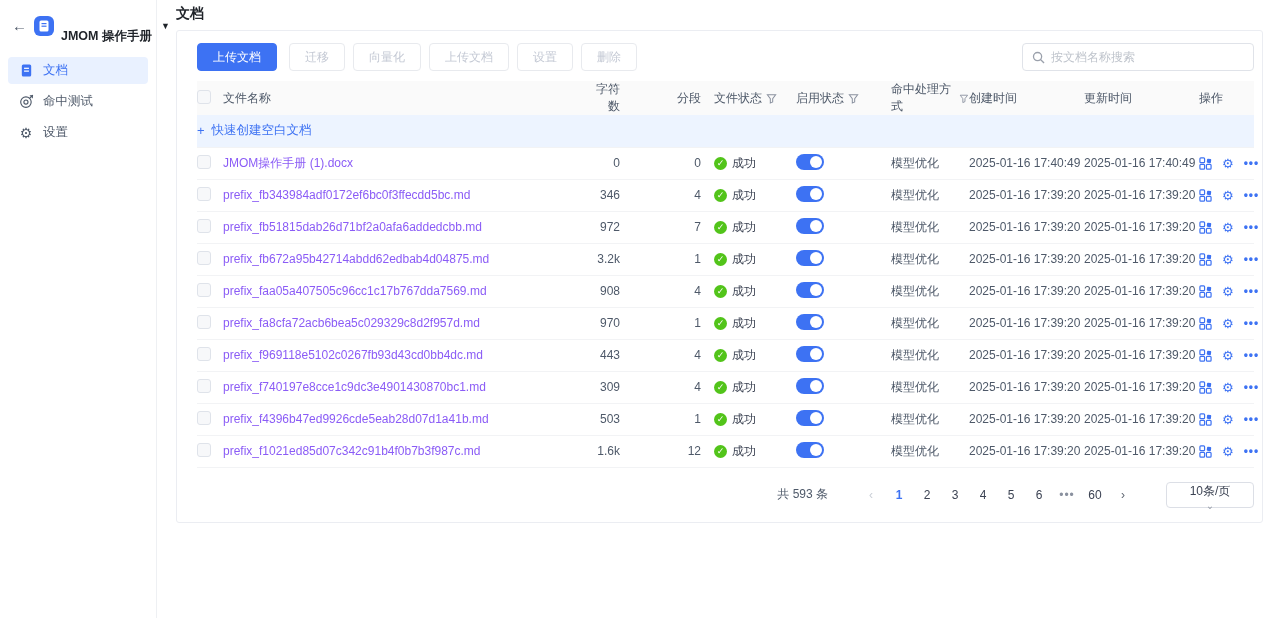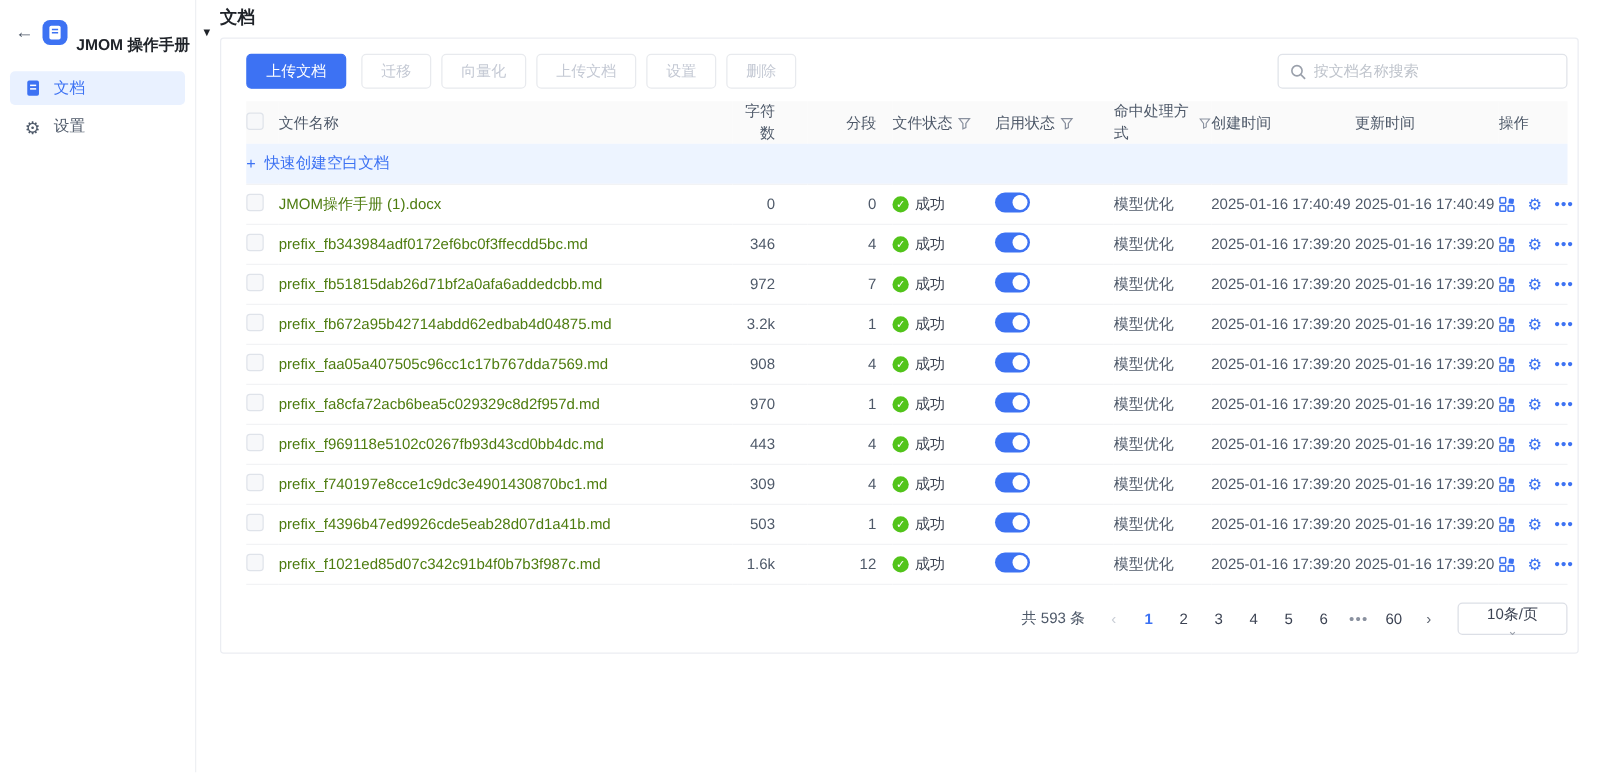--- a/index.html
+++ b/index.html
@@ -42,31 +42,31 @@
   tbody td { height:32px; border-bottom:1px solid #f2f3f5; font-size:12px; color:#4e5969; }
   .col-right { text-align:right; }
   td.col-right.chars, th.col-right.chars { padding-right:26px; }
   td.col-right.segs,  th.col-right.segs  { padding-right:13px; }
   .th-flex { display:inline-flex; align-items:center; gap:4px; }
   .funnel { width:11px; height:11px; color:#8a919f; }
   .checkbox { width:14px; height:14px; border:1px solid #dfe3ea; border-radius:3px; background:#f7f8fa; display:inline-block; cursor:pointer; }
   .quick-row td { background:#edf4ff; color:#3d72f3; border-bottom:1px solid #f2f3f5; cursor:pointer; }
   .quick-inner { display:flex; align-items:center; gap:7px; font-size:12.5px; }
   .plus { font-size:13px; }
-  .fname { color:#4d7c0f; cursor:pointer; }
+  .fname { color:#8b5cf6; cursor:pointer; }
   .status { display:inline-flex; align-items:center; gap:5px; color:#3c4353; }
   .dot-ok { width:13px; height:13px; border-radius:50%; background:#52c41a; color:#fff; font-size:9px; display:inline-flex; align-items:center; justify-content:center; line-height:1; }
   .toggle { width:28px; height:16px; border-radius:8px; background:#3d72f3; position:relative; display:inline-block; cursor:pointer; }
   .toggle .knob { position:absolute; top:2px; right:2px; width:12px; height:12px; border-radius:50%; background:#fff; }
   .actions { display:flex; align-items:center; gap:10px; color:#3d72f3; }
   .act-ic { width:14px; height:14px; display:inline-flex; align-items:center; justify-content:center; cursor:pointer; font-size:13px; line-height:1; color:#3d72f3; }
   .act-ellipsis { font-weight:700; letter-spacing:1px; cursor:pointer; font-size:12px; }
 
   
-  .pager-row { display:flex; align-items:center; justify-content:flex-end; gap:12px; margin-top:14px; }
+  .pager-row { display:flex; align-items:center; justify-content:flex-end; gap:32px; margin-top:14px; }
   .total { color:#4e5969; }
   .pages { display:flex; align-items:center; gap:6px; }
   .pg { min-width:22px; height:22px; display:inline-flex; align-items:center; justify-content:center; cursor:pointer; color:#3c4353; border-radius:3px; }
   .pg.current { color:#3d72f3; font-weight:700; }
   .pg.arrow-prev { color:#c9ced6; }
   .pg.arrow-next { color:#5f6672; }
   .pg.dots { color:#8a919f; letter-spacing:1px; }
   .size-select { width:88px; height:26px; border:1px solid #dcdfe6; border-radius:4px; display:flex; align-items:center; justify-content:space-between; padding:0 9px; color:#3c4353; cursor:pointer; background:#fff;flex-direction:column; }
   .size-select .chev { color:#9aa0ab; font-size:10px; }
 </style>
@@ -91,20 +91,30 @@
     <nav class="side-menu" id="side-menu">
         <div class="side-item active">
           <span class="si-icon">
             <svg width="15" height="15" viewBox="0 0 16 16">
               <rect x="3" y="1.5" width="10" height="13" rx="1.6" fill="#3d72f3"></rect>
               <rect x="5.4" y="5" width="5.2" height="1.3" fill="#fff"></rect>
               <rect x="5.4" y="8" width="5.2" height="1.3" fill="#fff"></rect>
             </svg>
           </span>
           <span class="si-label" style="color: rgb(61, 114, 243);">文档</span>
+        </div>
+        <div class="side-item">
+          <span class="si-icon">
+            <svg width="15" height="15" viewBox="0 0 16 16" fill="none" stroke="#4e5969" stroke-width="1.2">
+              <circle cx="7.4" cy="8.6" r="5.6"></circle>
+              <circle cx="7.4" cy="8.6" r="2.2"></circle>
+              <path d="M11.5 4.5 14.5 1.5M12 1.8l2.3-.1-.1 2.3" stroke-linecap="round"></path>
+            </svg>
+          </span>
+          <span class="si-label">命中测试</span>
         </div>
         <div class="side-item">
           <span class="si-icon">
             <span style="font-size:14px;color:#4e5969;line-height:1;">⚙</span>
           </span>
           <span class="si-label">设置</span>
         </div>
       </nav>
   </aside>
 

